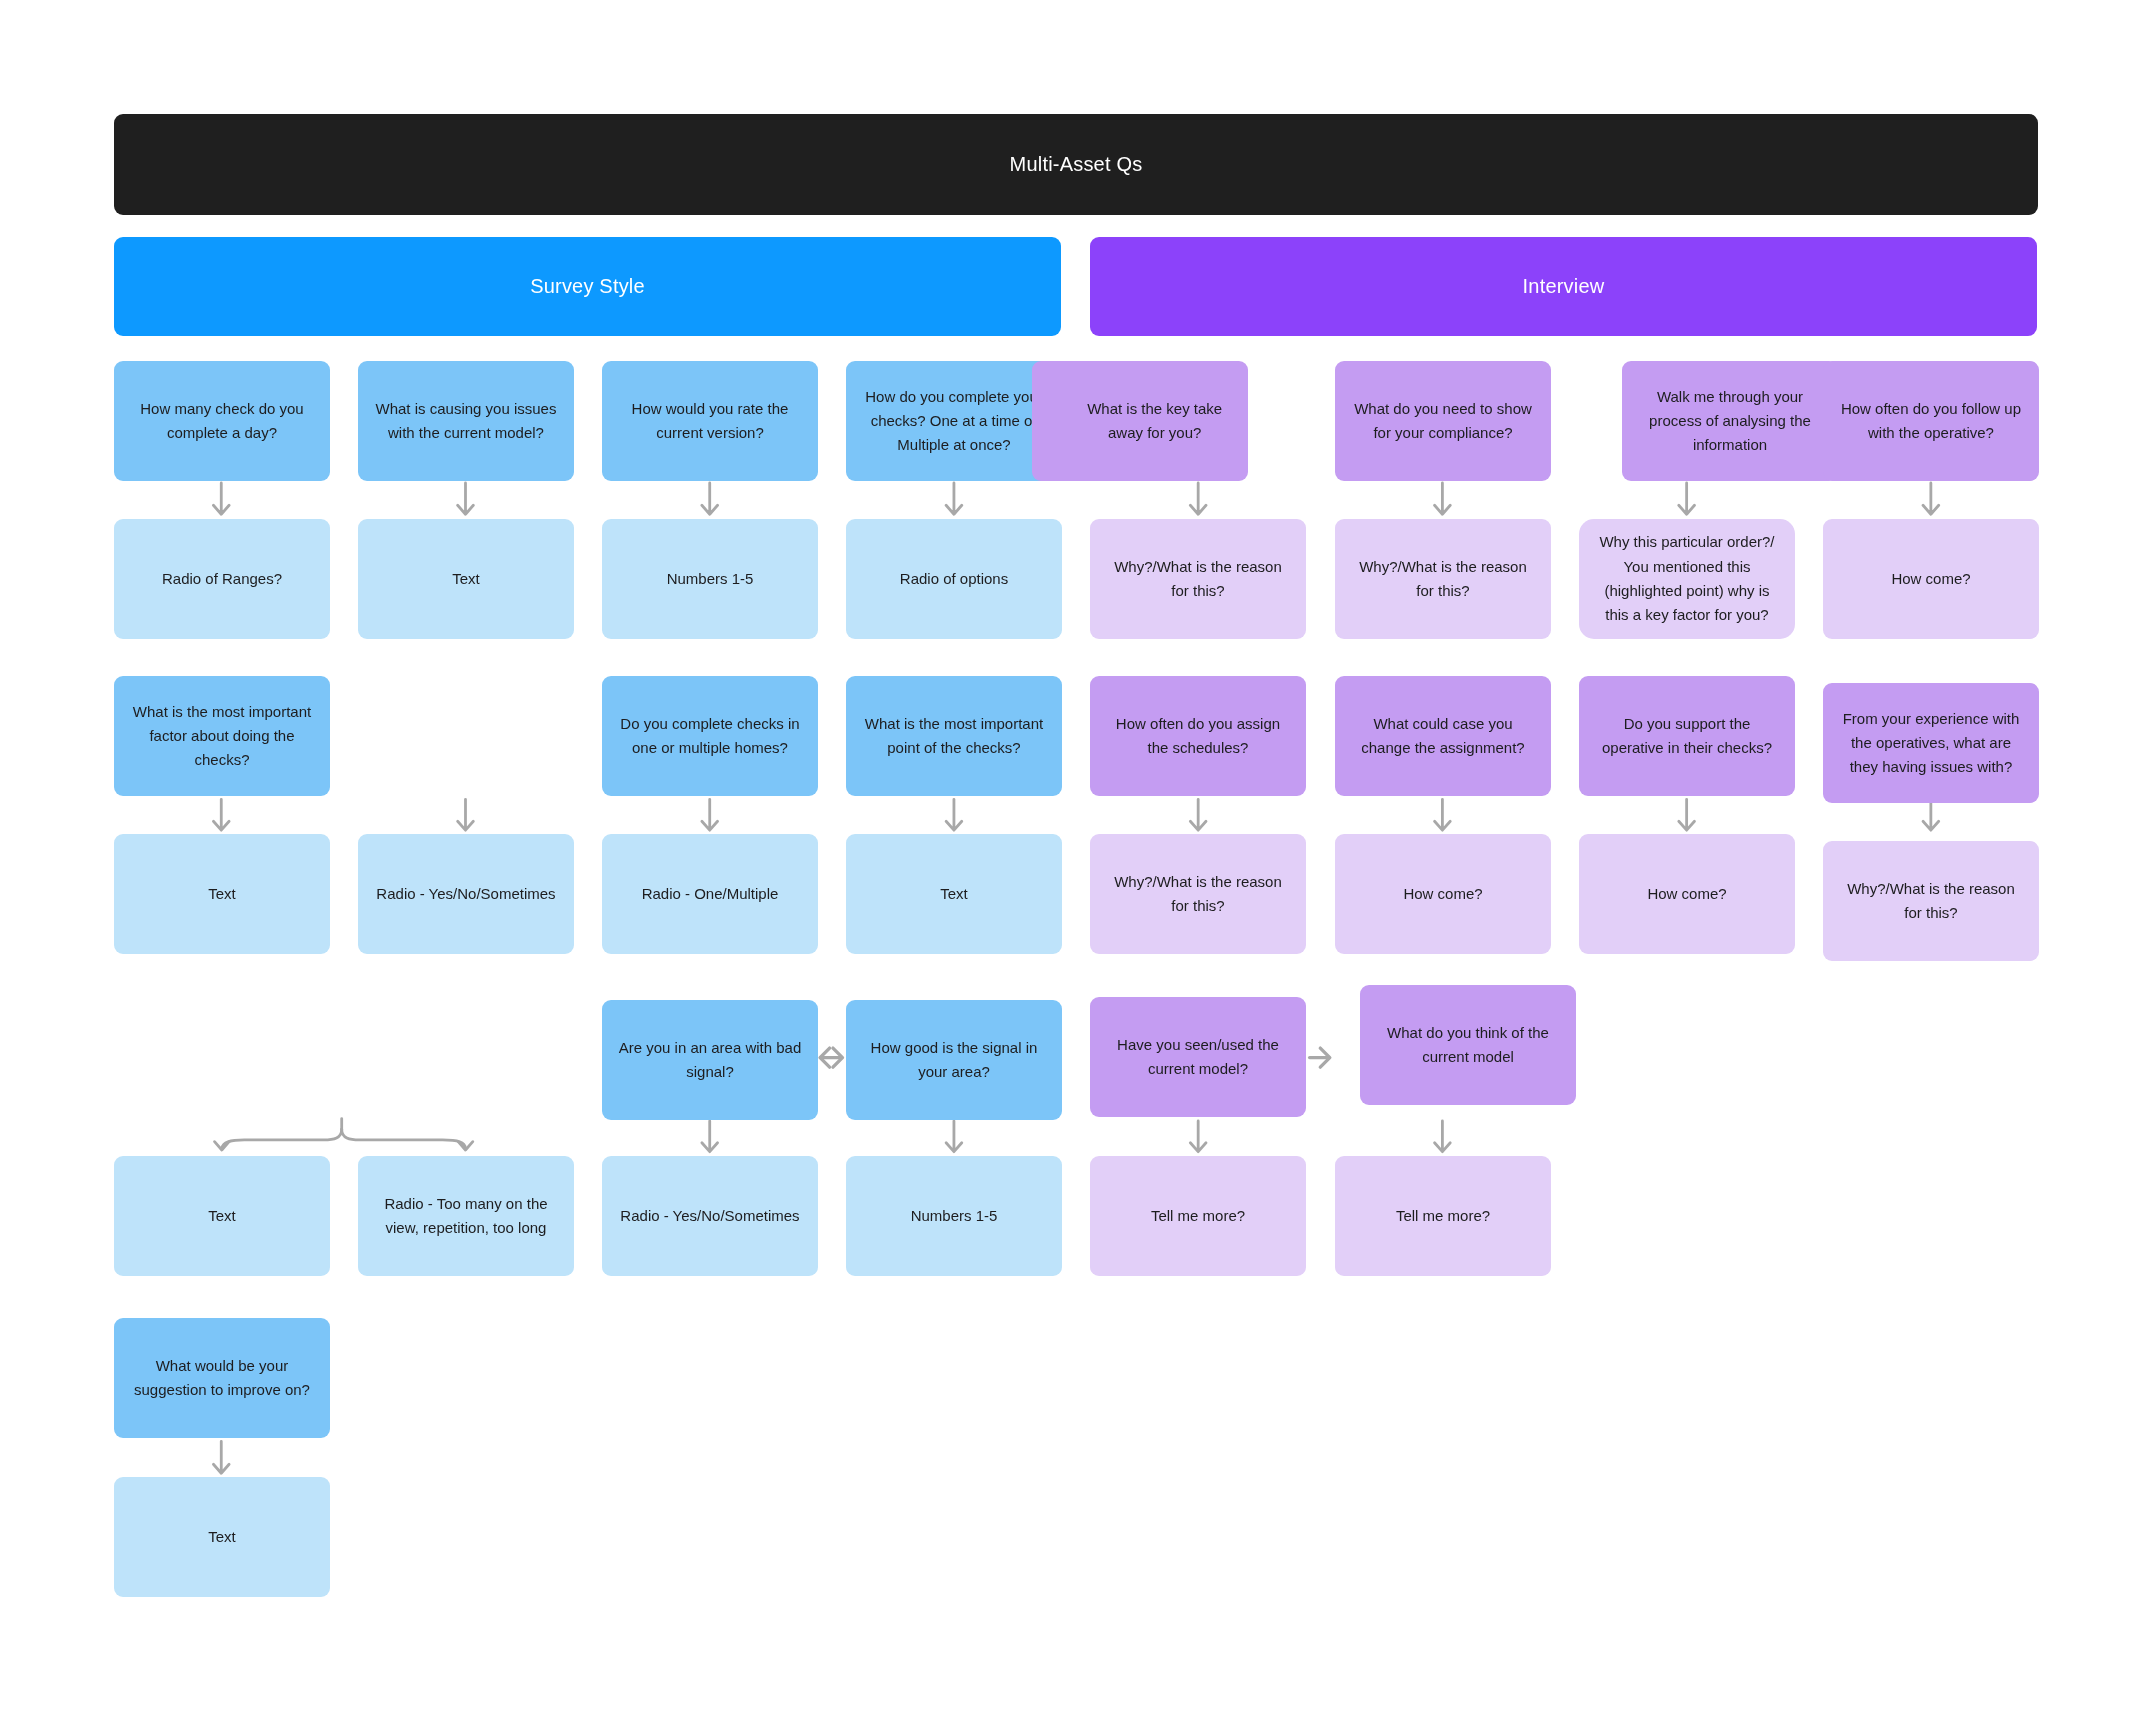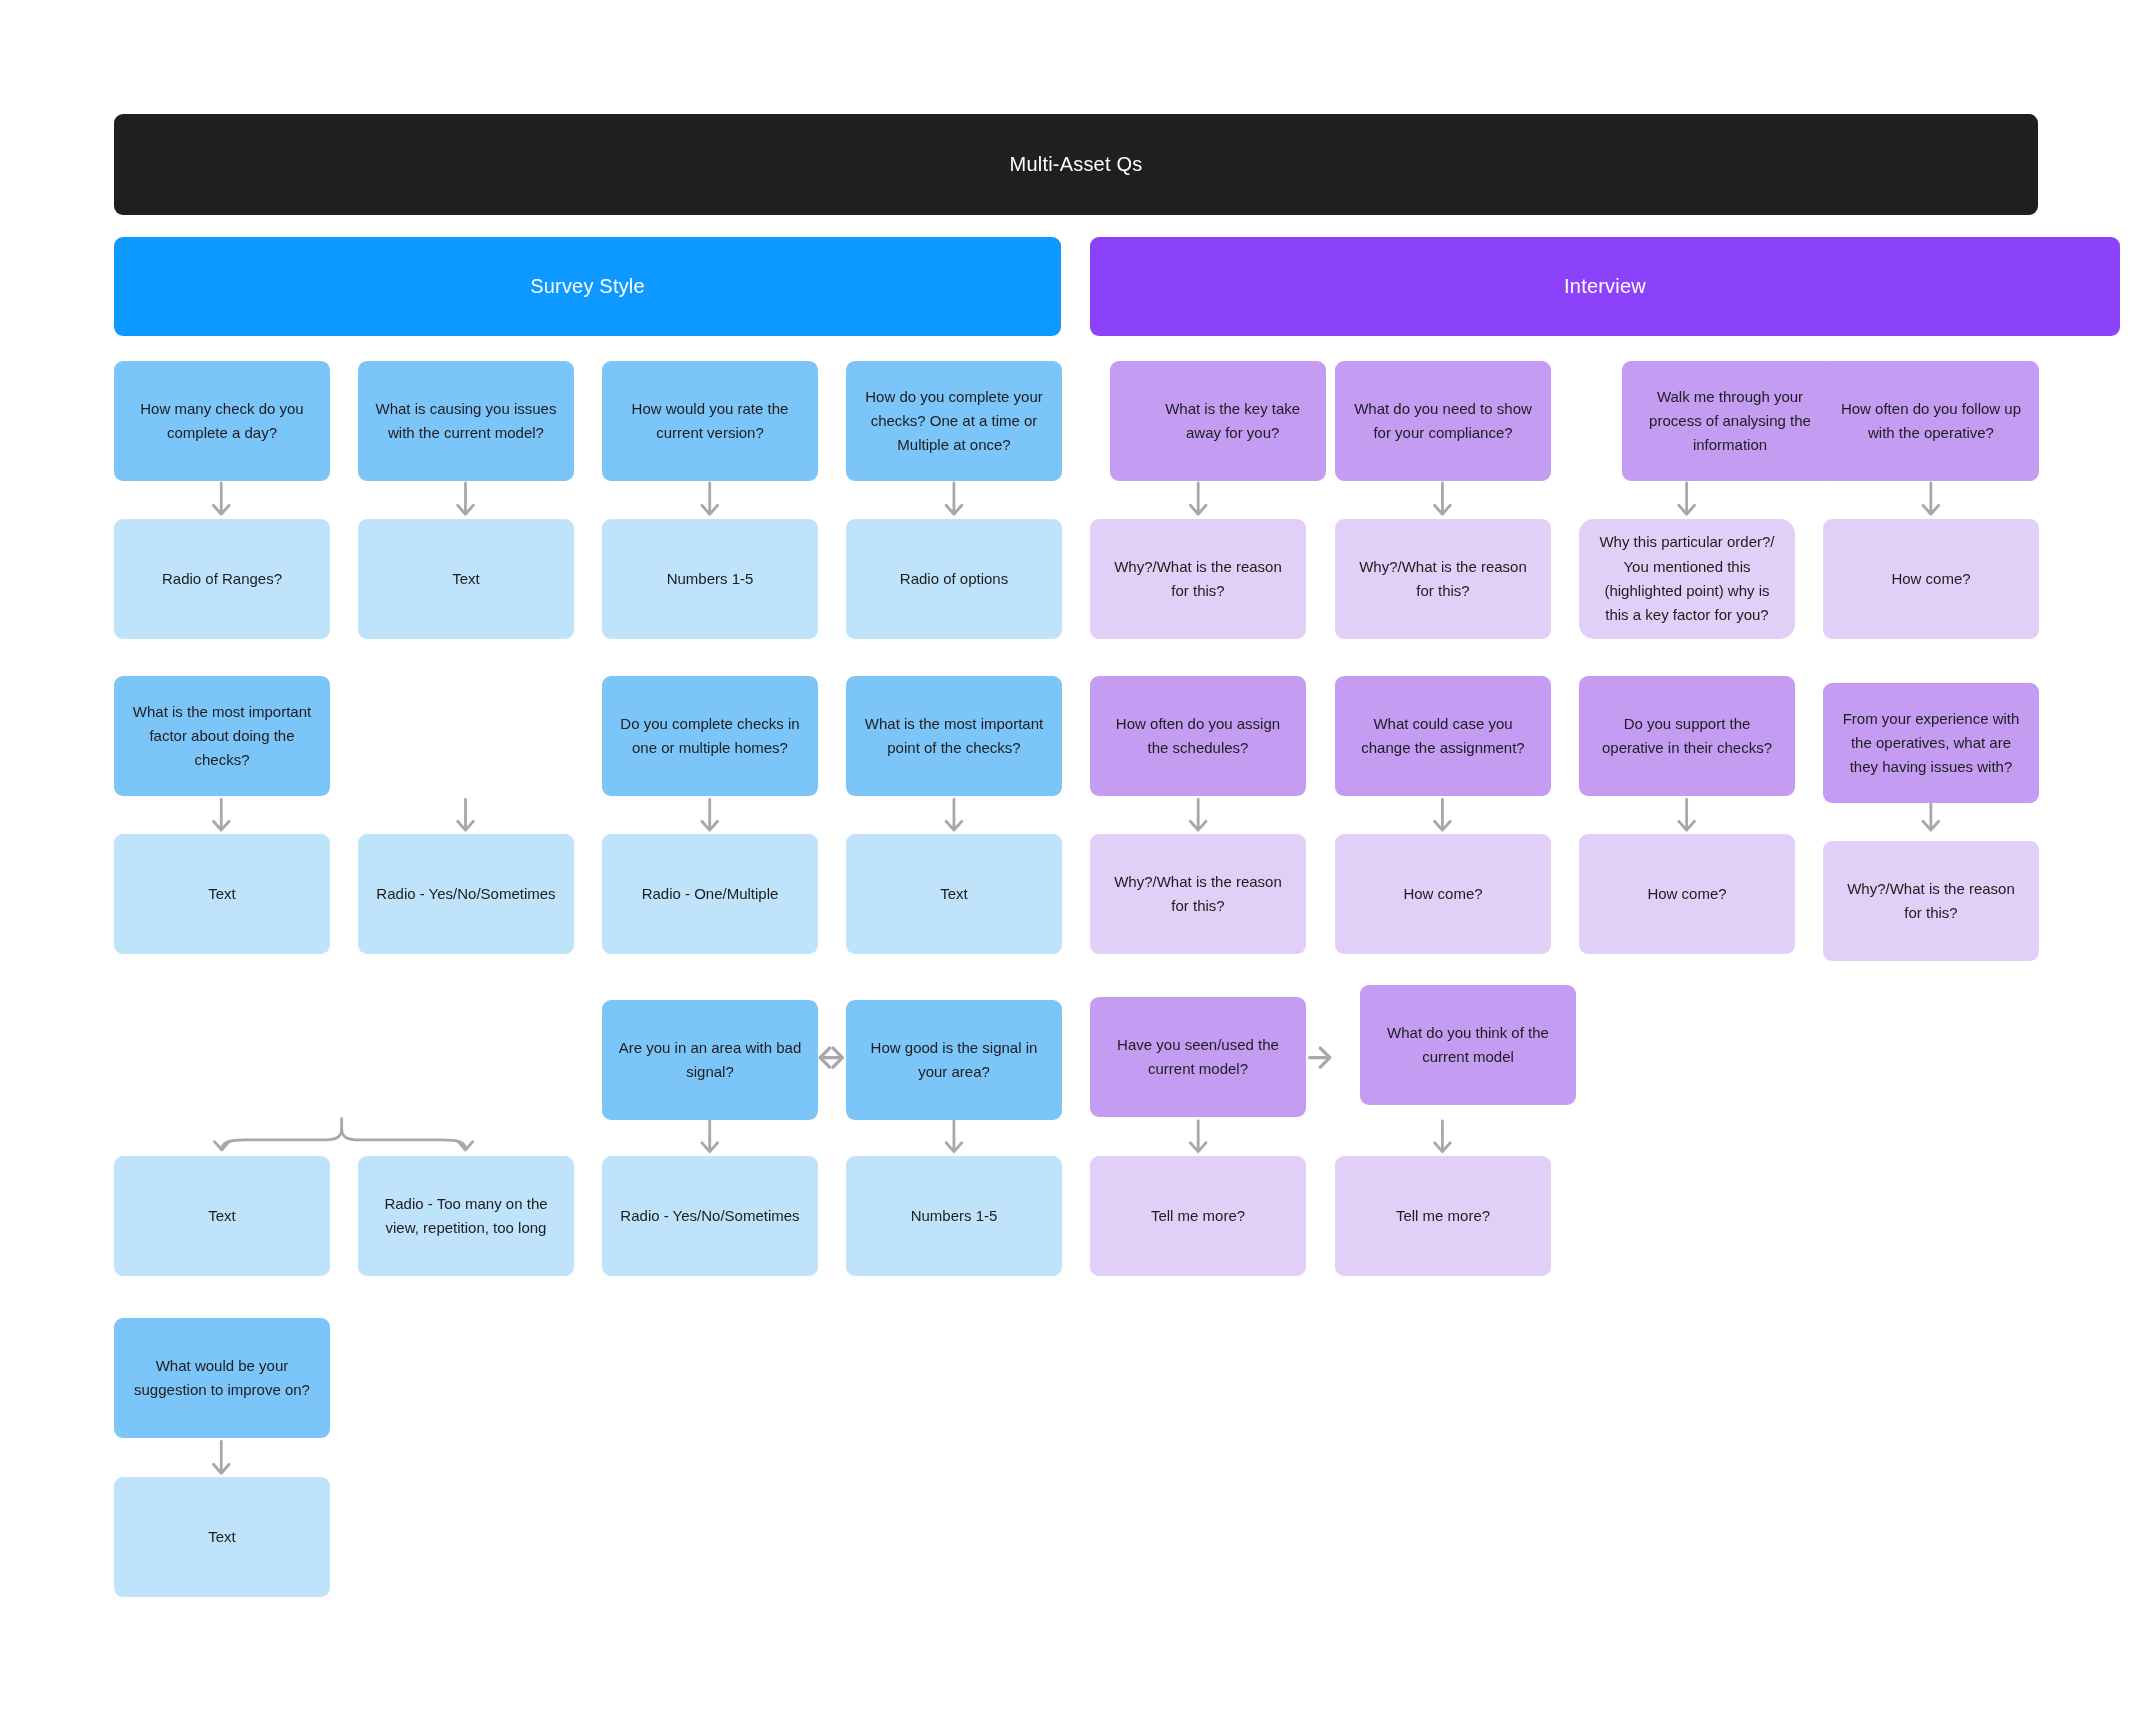--- a/index.html
+++ b/index.html
@@ -74,27 +74,27 @@
     </g>
 
     <g class="glyph">
       <path d="M2338 1888 L2371 1888"></path>
       <path d="M2357 1871 L2374 1888 L2357 1905"></path>
     </g>
   </svg>
 
   <div class="hdr title" style="left:114px;top:114px;width:1924px;height:101px;">Multi-Asset Qs</div>
   <div class="hdr survey" style="left:114px;top:237px;width:947px;height:99px;">Survey Style</div>
-  <div class="hdr interview" style="left:1090px;top:237px;width:1030px;height:99px;">Interview</div>
+  <div class="hdr interview" style="left:1090px;top:237px;width:947px;height:99px;">Interview</div>
 
   <div class="card q-blue" style="left:114px;top:361px;">How many check do you complete a day?</div>
   <div class="card q-blue" style="left:358px;top:361px;">What is causing you issues with the current model?</div>
   <div class="card q-blue" style="left:602px;top:361px;">How would you rate the current version?</div>
   <div class="card q-blue" style="left:846px;top:361px;">How do you complete your checks? One at a time or Multiple at once?</div>
-  <div class="card q-purple" style="left:1110px;top:361px;padding-left:45px;">What is the key take away for you?</div>
+  <div class="card q-purple" style="left:1032px;top:361px;padding-left:45px;">What is the key take away for you?</div>
   <div class="card q-purple" style="left:1335px;top:361px;">What do you need to show for your compliance?</div>
   <div class="card q-purple" style="left:1622px;top:361px;">Walk me through your process of analysing the information</div>
   <div class="card q-purple" style="left:1823px;top:361px;">How often do you follow up with the operative?</div>
 
   <div class="card a-blue" style="left:114px;top:519px;">Radio of Ranges?</div>
   <div class="card a-blue" style="left:358px;top:519px;">Text</div>
   <div class="card a-blue" style="left:602px;top:519px;">Numbers 1-5</div>
   <div class="card a-blue" style="left:846px;top:519px;">Radio of options</div>
   <div class="card a-purple" style="left:1090px;top:519px;">Why?/What is the reason for this?</div>
   <div class="card a-purple" style="left:1335px;top:519px;">Why?/What is the reason for this?</div>

